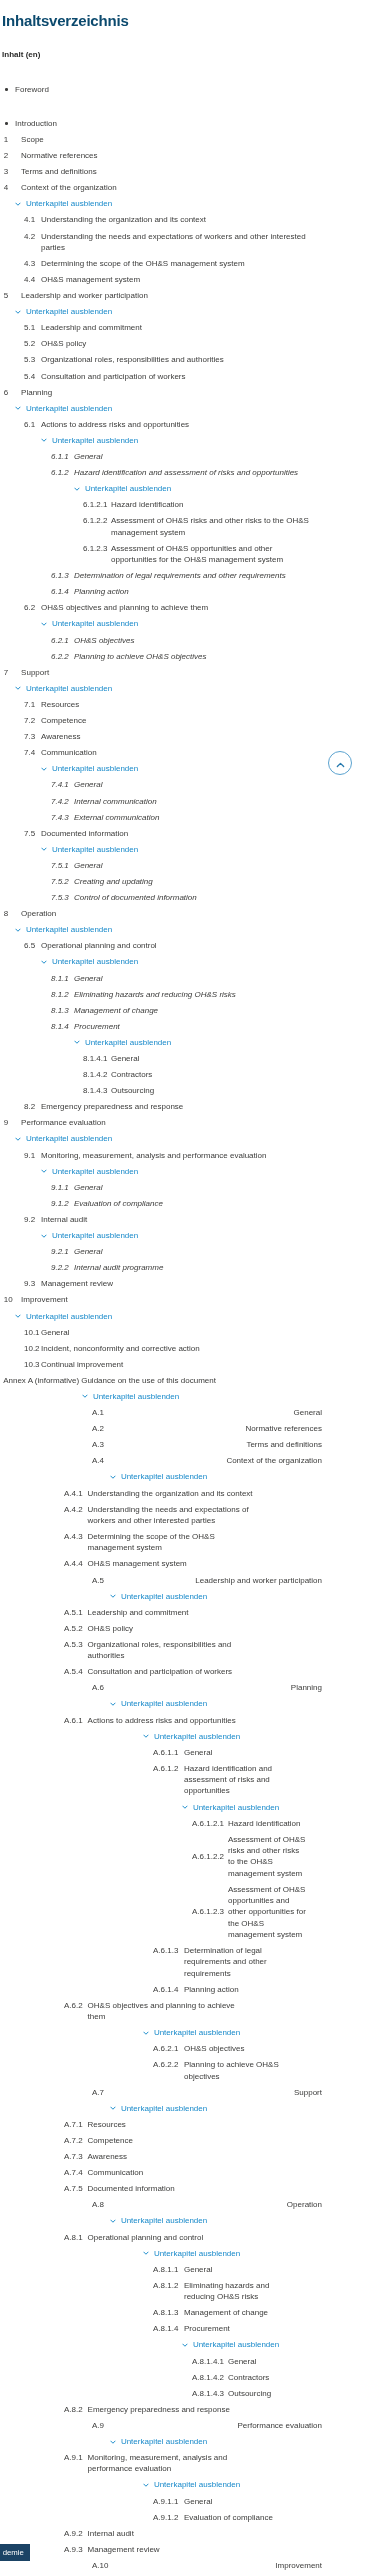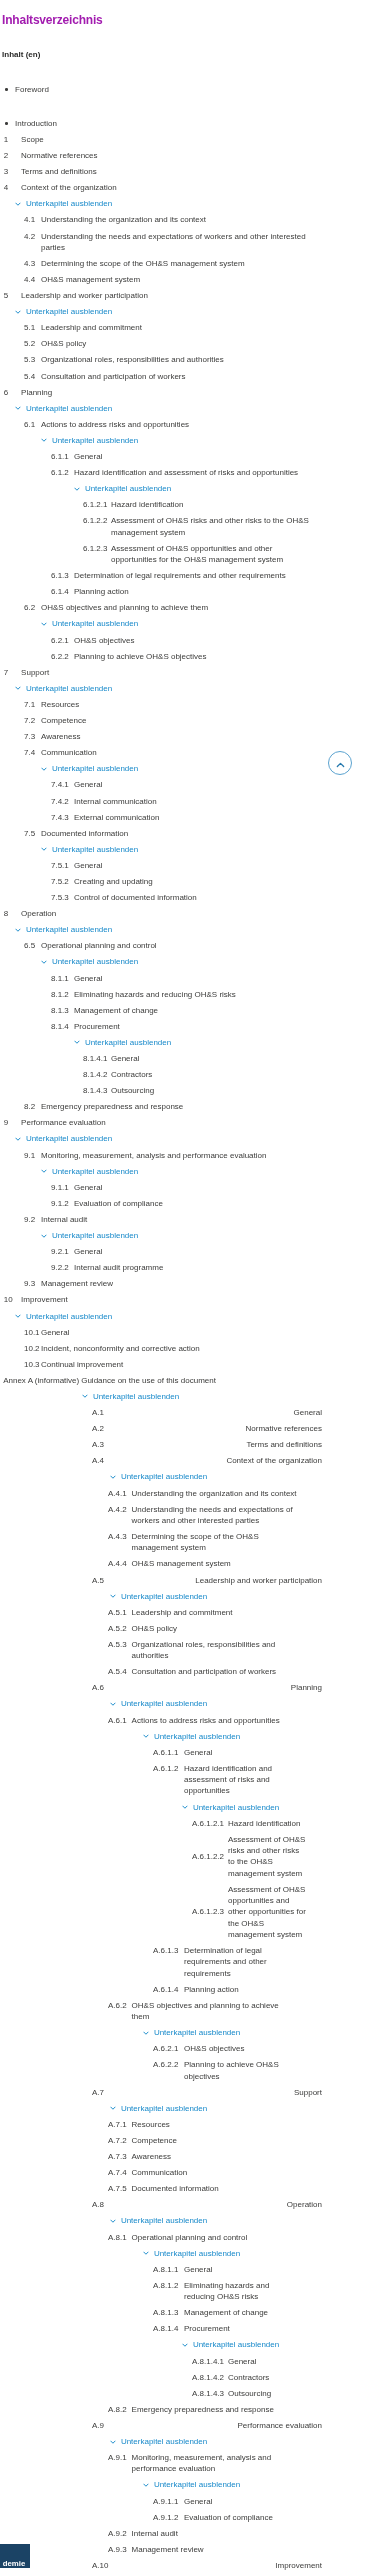--- a/index.html
+++ b/index.html
@@ -4,67 +4,67 @@
 <style>
   html,body{margin:0;padding:0;}
   body{
     width:368px;height:2576px;overflow:hidden;position:relative;
     background:#ffffff;color:#3c3c3b;
     font-family:"Liberation Sans","DejaVu Sans",sans-serif;
     font-size:8px;line-height:11.3px;
   }
   #content{padding:10.7px 0 0 0;width:322px;}
   h1[data-name="page-title"]{
-    font-size:12px;line-height:19.3px;font-weight:bold;color:#a21caf;
+    font-size:15px;line-height:19.3px;font-weight:bold;color:#0c4a6e;
     margin:0 0 19.3px 2.1px;letter-spacing:-0.2px;
   }
   .subtitle{font-weight:bold;color:#2a2a29;margin:0 0 6.4px 2.1px;}
   .row{display:flex;align-items:flex-start;margin-bottom:4.8px;}
   .row .num{flex:0 0 auto;white-space:nowrap;}
   .row .ttl{flex:0 1 auto;}
   
   .b{padding-left:5.4px;margin-top:23px;}
   .b .dot{width:2.7px;height:2.7px;border-radius:50%;background:#3c3c3b;margin:4.3px 7px 0 0;flex:0 0 auto;}
   
   .d1{padding-left:3.8px;}   .d1 .num{min-width:11.3px;}  .d1 .ttl{max-width:279px;margin-left:6px;}
   .d1t{padding-left:15px;}
   .d2{padding-left:24px;}  .d2 .num{min-width:17px;}  .d2 .ttl{max-width:268px;}
   .d2t{padding-left:41px;}
-  .d3{padding-left:51px;}  .d3 .num{min-width:23px;}  .d3 .ttl{max-width:244px;}
+  .d3{padding-left:51px;font-style:italic;}  .d3 .num{min-width:23px;}  .d3 .ttl{max-width:244px;}
   .d3t{padding-left:74px;}
   .d4{padding-left:83px;} .d4 .num{min-width:28px;}  .d4 .ttl{max-width:198px;}
   
   .ad0{padding-left:3.2px;}   .ad0 .num{min-width:78px;} .ad0 .ttl{max-width:217px;}
   .ad0t{padding-left:82px;}
   .ad1{padding-left:92px;justify-content:space-between;} .ad1 .num{min-width:17.7px;}  .ad1 .ttl{max-width:189px;}
   .ad1t{padding-left:110px;}
-  .ad2{padding-left:108px;} .ad2 .num{min-width:23.6px;}  .ad2 .ttl{max-width:166px;}
+  .ad2{padding-left:64px;} .ad2 .num{min-width:23.6px;}  .ad2 .ttl{max-width:166px;}
   .ad2t{padding-left:143px;}
   .ad3{padding-left:153px;} .ad3 .num{min-width:31px;}  .ad3 .ttl{max-width:118px;}
   .ad3t{padding-left:182px;}
   .ad4{padding-left:192px;align-items:center;} .ad4 .num{min-width:36px;}  .ad4 .ttl{max-width:80px;}
   
   .toggle{
     display:inline-flex;align-items:center;gap:5px;
     background:none;border:none;padding:0;cursor:pointer;
     font:inherit;color:#1789ca;
   }
   .toggle svg{flex:0 0 auto;display:block;}
   
   .scrolltop{
     position:absolute;left:328px;top:751px;width:24px;height:24px;
     border-radius:50%;border:1.1px solid #5ba3d0;background:#ffffff;
     display:flex;align-items:center;justify-content:center;
     cursor:pointer;box-sizing:border-box;padding:0;
   }
   
   .side-badge{
-    position:absolute;left:0;top:2544px;height:24px;min-width:30px;
-    background:#1b4365;color:#ffffff;display:flex;align-items:flex-end;
-    padding:0 4.8px 0 2.7px;font-size:7.8px;cursor:pointer;border:none;font-weight:bold;
+    position:absolute;left:0;top:2544px;height:17px;min-width:30px;
+    background:#1b4365;color:#ffffff;display:flex;align-items:center;
+    padding:0 4.8px 0 2.7px;font-size:7.8px;cursor:pointer;border:none;
   }
 </style>
 </head>
 <body>
 
 <div id="content" data-name="toc-page">
   <h1 data-name="page-title">Inhaltsverzeichnis</h1>
   <div class="subtitle" data-name="toc-subtitle">Inhalt (en)</div>
   <div id="toc-list" data-name="toc-list">
       <div class="row b" data-name="toc-item-foreword">

